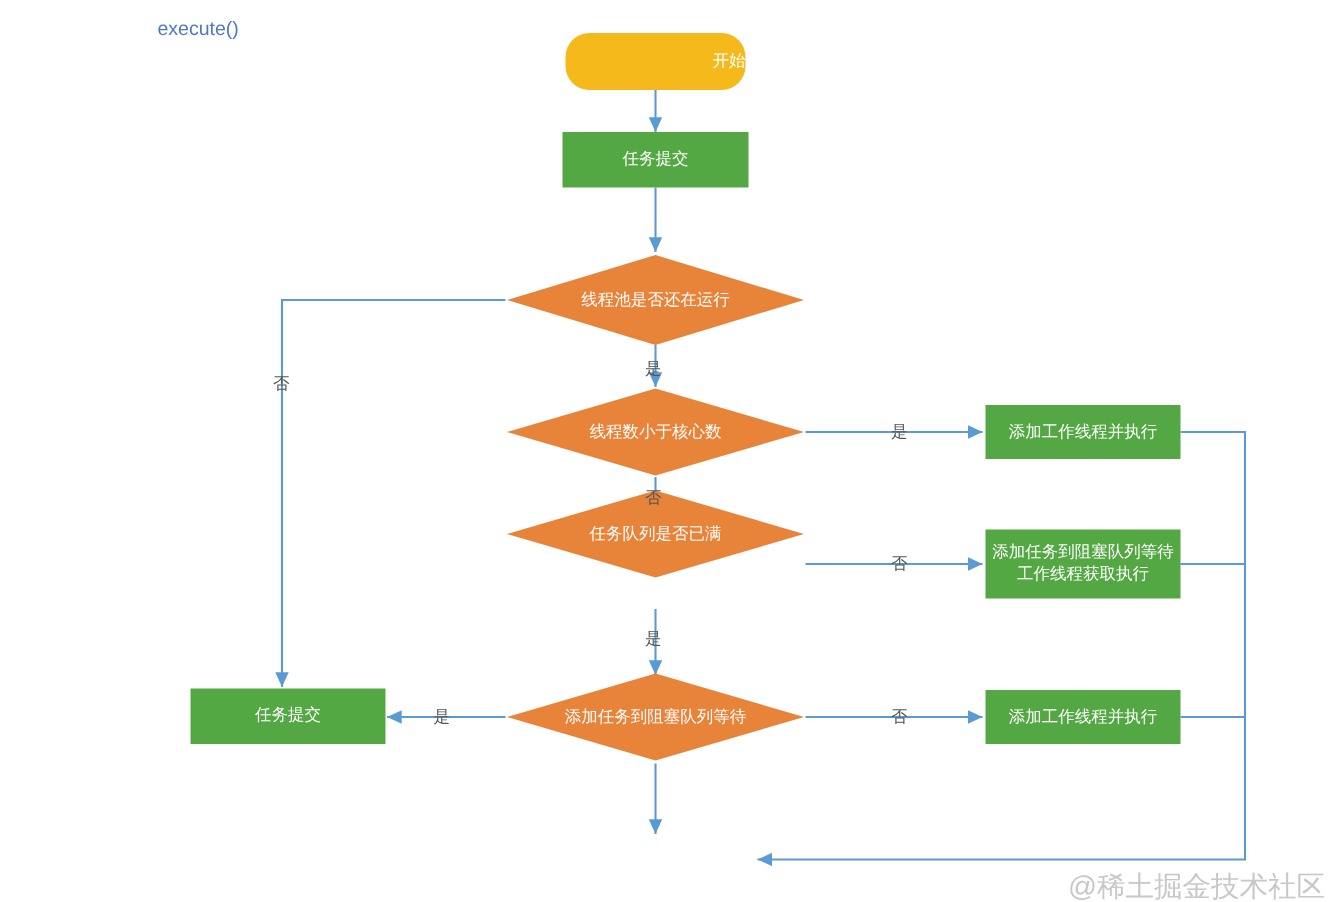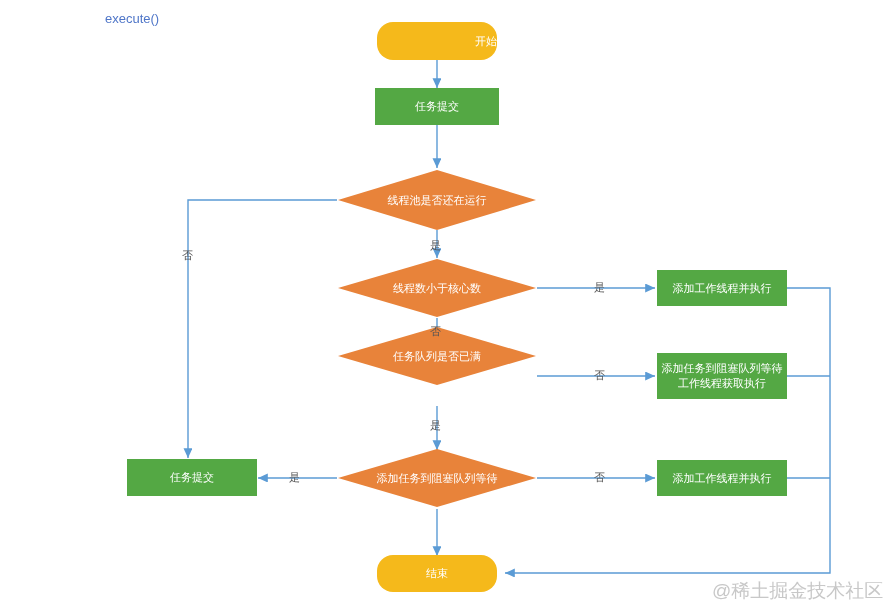--- a/index.html
+++ b/index.html
@@ -148,23 +148,20 @@
   </div>
 
   <div class="node process" style="left:657px;top:460px;width:130px;height:36px;">
     <span>添加工作线程并执行</span>
   </div>
 
   <div class="node process" style="left:127px;top:459px;width:130px;height:37px;">
     <span>任务提交</span>
   </div>
 
-  <div class="node terminator" style="left:377px;top:555px;width:120px;height:37px;">
-    <span>结束</span>
-  </div>
 
   <div class="edge-label" style="left:182px;top:248px;">否</div>
   <div class="edge-label" style="left:430px;top:238px;">是</div>
   <div class="edge-label" style="left:594px;top:280px;">是</div>
   <div class="edge-label" style="left:430px;top:324px;">否</div>
   <div class="edge-label" style="left:594px;top:368px;">否</div>
   <div class="edge-label" style="left:430px;top:418px;">是</div>
   <div class="edge-label" style="left:289px;top:470px;">是</div>
   <div class="edge-label" style="left:594px;top:470px;">否</div>
 

